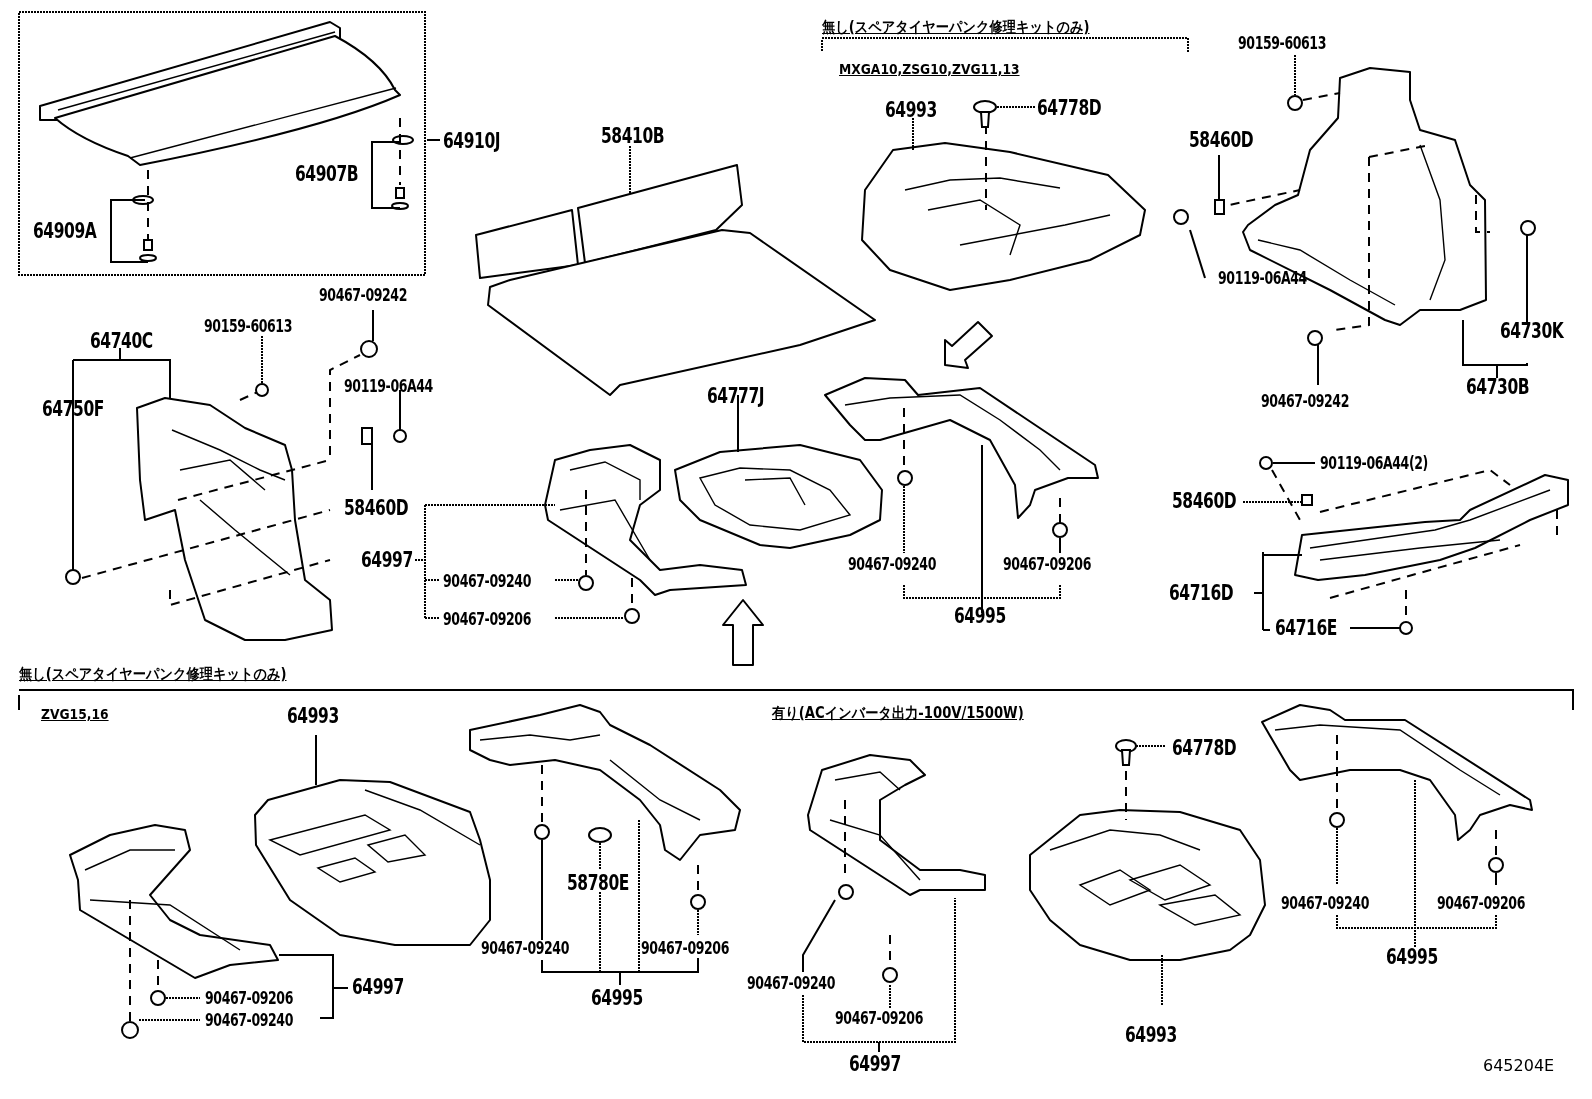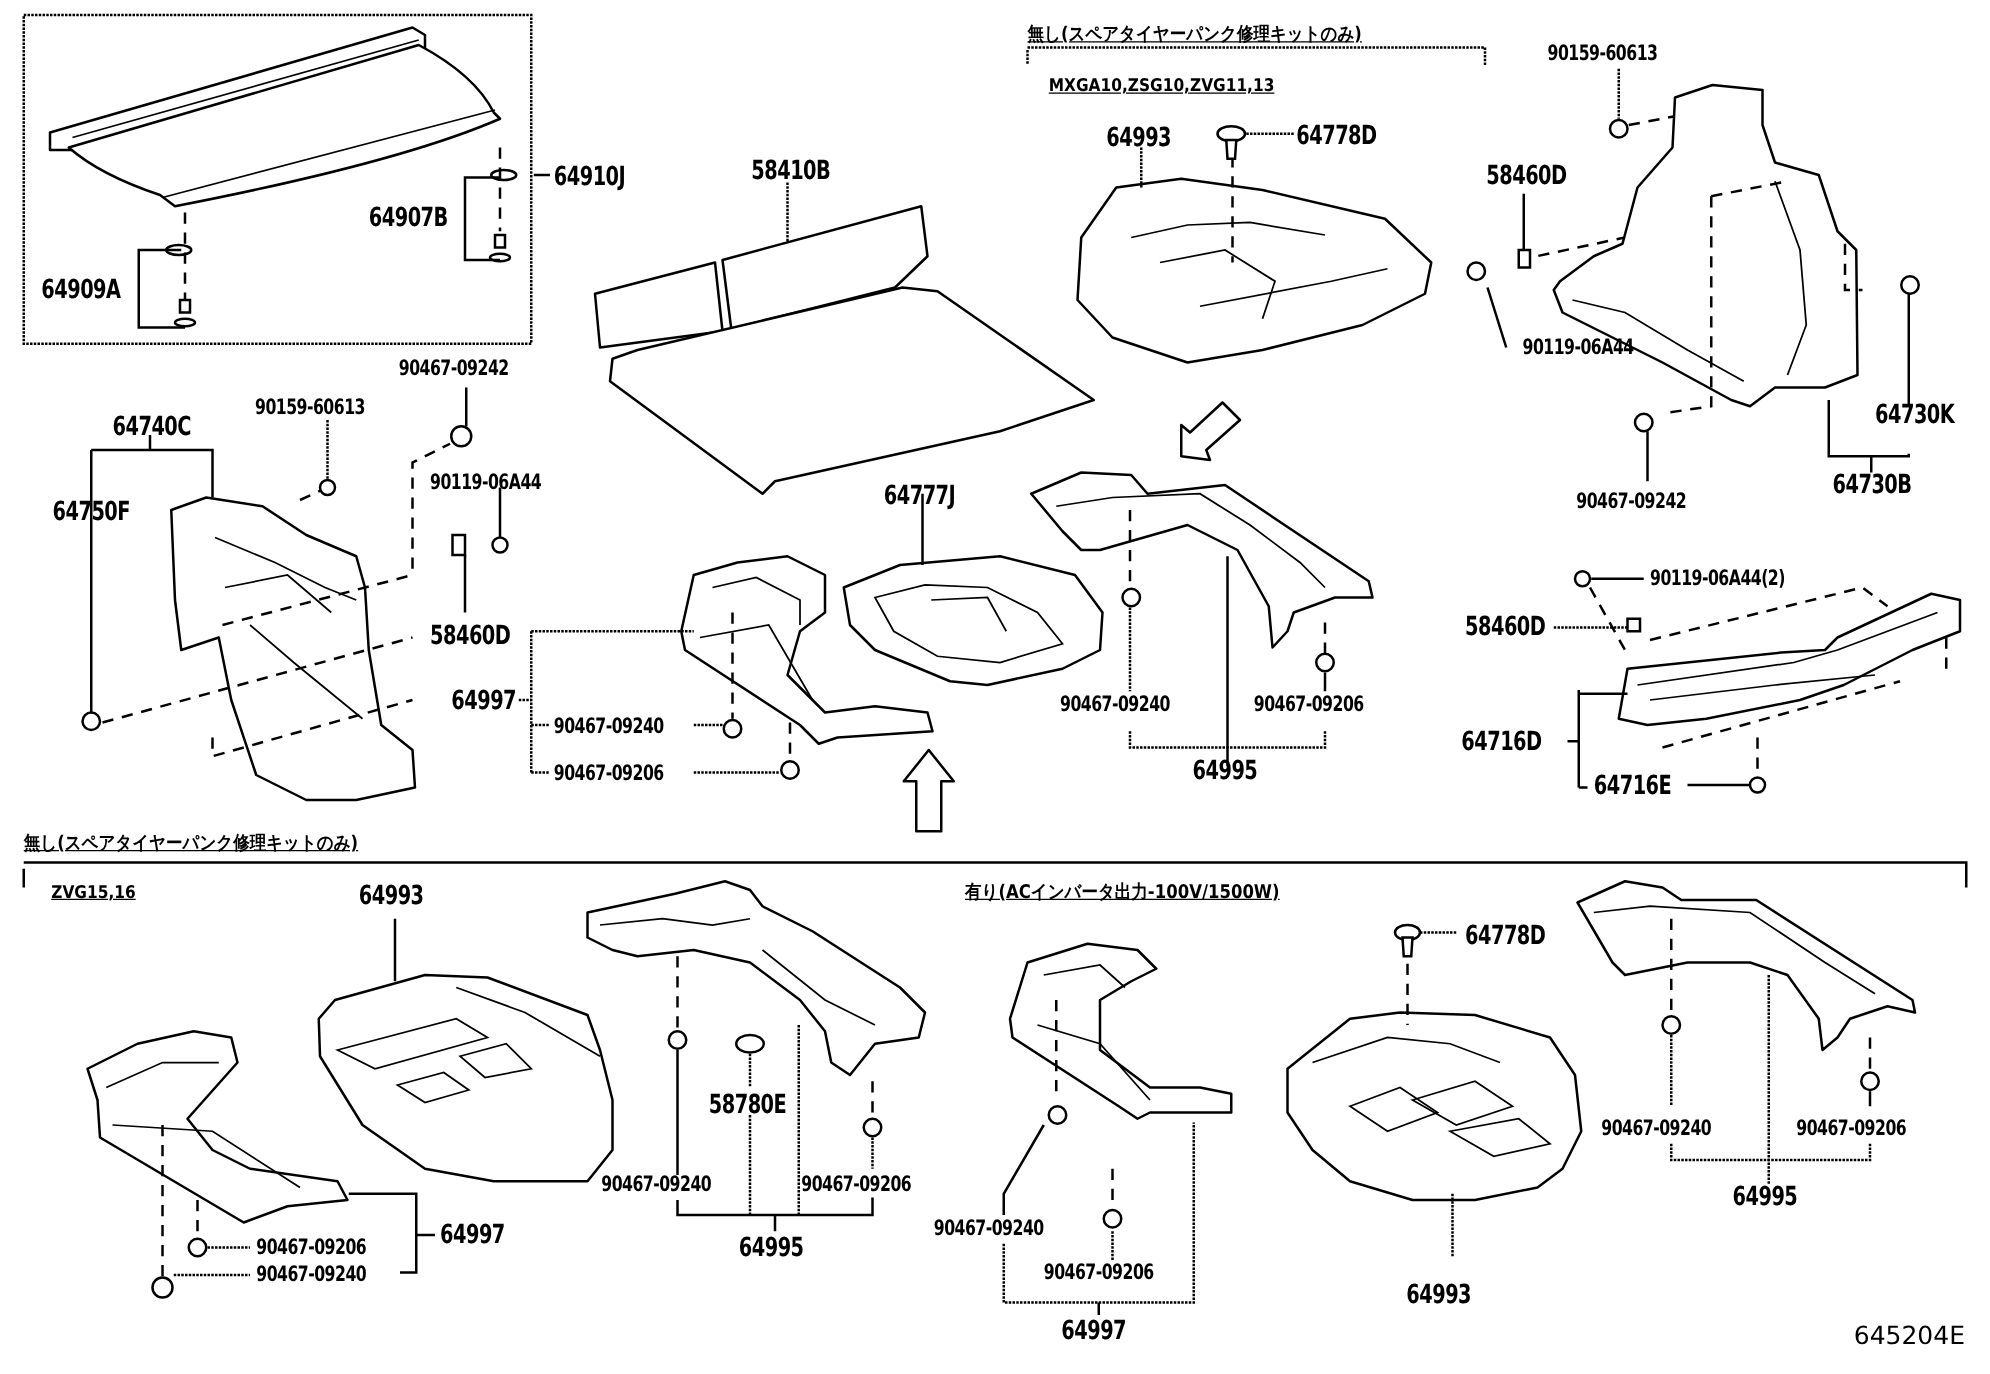--- a/index.html
+++ b/index.html
@@ -1,21 +1,21 @@
 <!DOCTYPE html>
 <html><head>
   <meta charset="utf-8">
   <style>
     html, body { margin: 0; padding: 0; background: #ffffff; }
     body { width: 1592px; height: 1099px; position: relative; overflow: hidden; font-family: "DejaVu Sans", sans-serif; color: #000; }
     svg#art { position: absolute; left: 0; top: 0; width: 1592px; height: 1099px; }
     .lbl { position: absolute; font-family: "DejaVu Sans Condensed", "DejaVu Sans", sans-serif; font-weight: bold; font-size: 21px; line-height: 1; letter-spacing: -0.5px; white-space: nowrap; transform: scaleX(0.82); transform-origin: left top; }
     .lbl-sm { font-size: 17px; }
     .note { position: absolute; font-family: "DejaVu Sans", sans-serif; font-size: 15px; line-height: 1; white-space: nowrap; text-decoration: underline; font-weight: bold; transform: scaleX(0.88); transform-origin: left top; }
-    .code { position: absolute; font-family: "DejaVu Sans", sans-serif; font-size: 20px; white-space: nowrap; }
+    .code { position: absolute; font-family: "DejaVu Sans", sans-serif; font-size: 16px; white-space: nowrap; }
     .part { fill: #fff; stroke: #000; stroke-width: 2; stroke-linejoin: round; }
     .detail { fill: none; stroke: #000; stroke-width: 1.4; }
     .lead { fill: none; stroke: #000; stroke-width: 2; }
     .lead-dot { fill: none; stroke: #000; stroke-width: 2; stroke-dasharray: 2 1; }
     .dash { fill: none; stroke: #000; stroke-width: 2; stroke-dasharray: 9 7; }
     .frame { fill: none; stroke: #000; stroke-width: 2; stroke-dasharray: 2 1; }
     .fast { fill: #fff; stroke: #000; stroke-width: 2; }
   </style>
 </head>
 <body>

